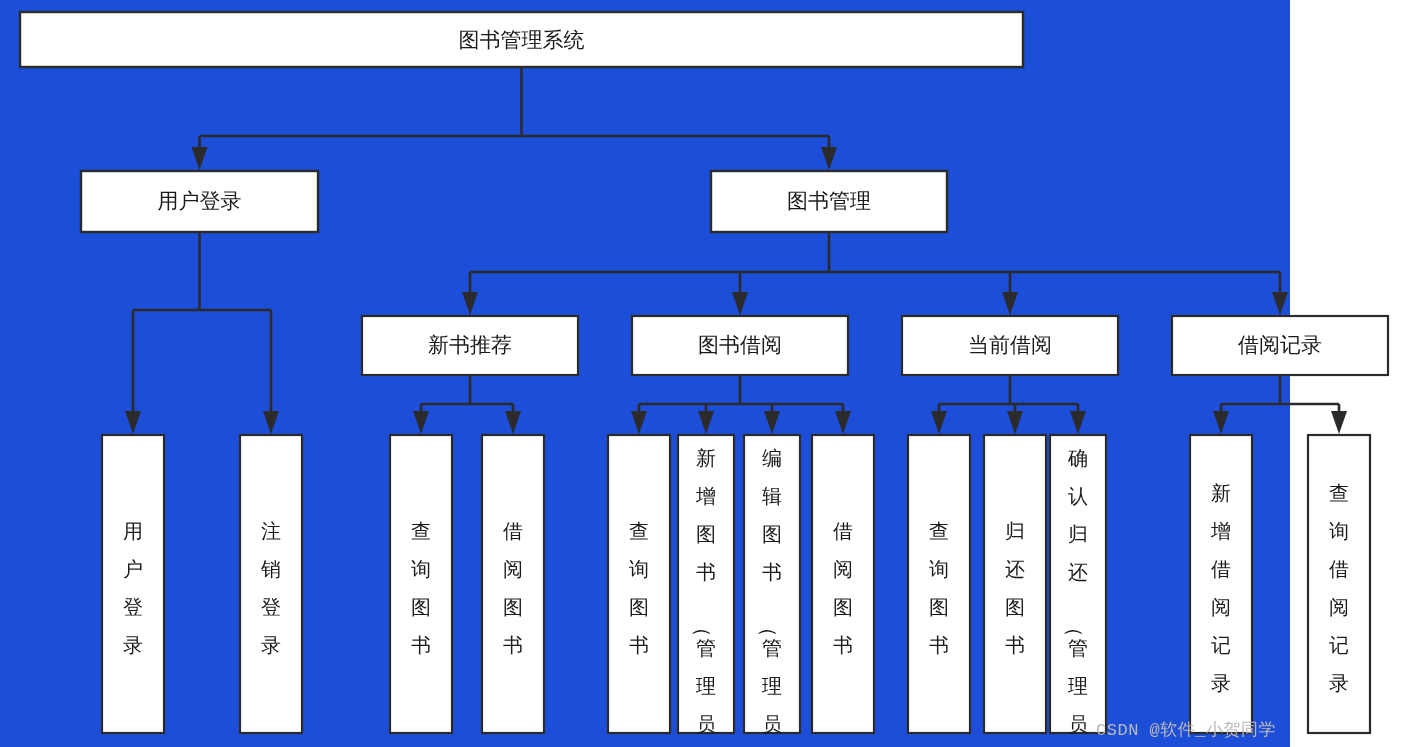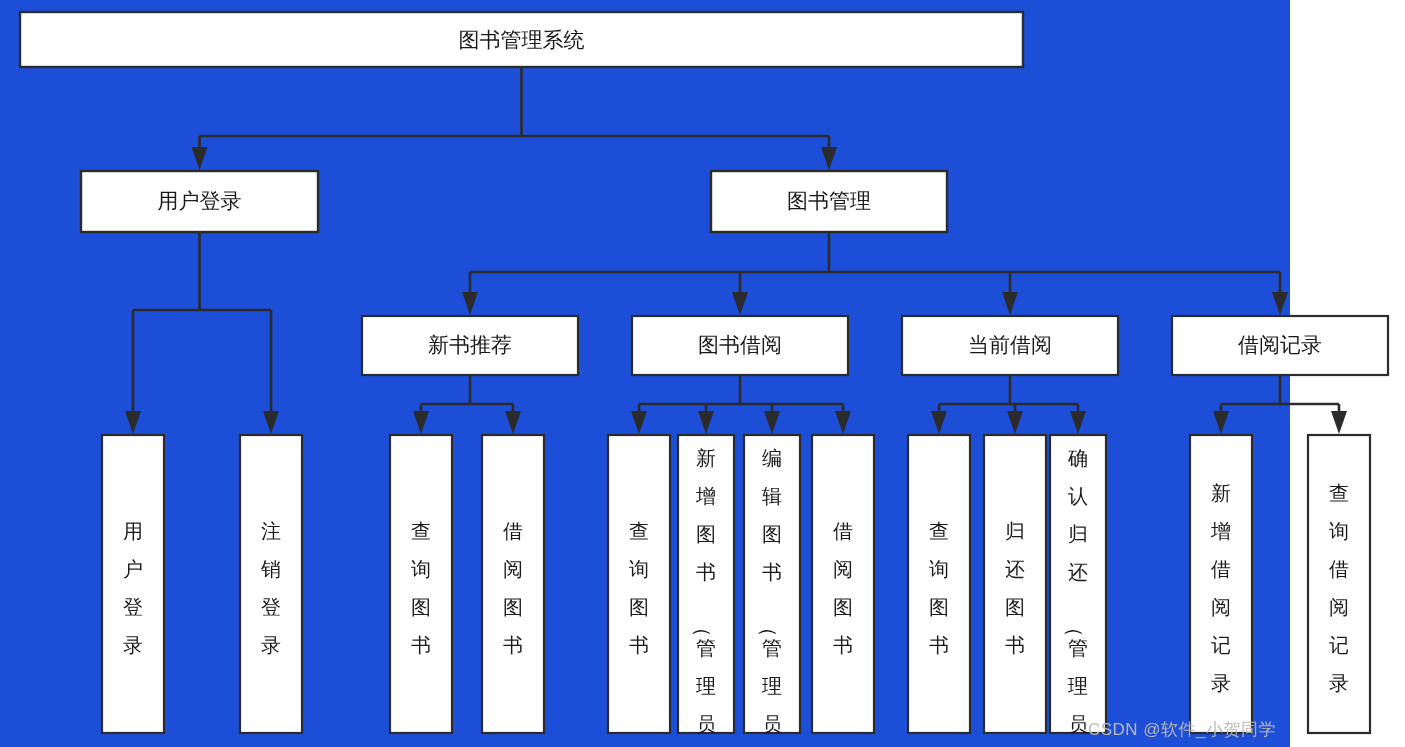--- a/index.html
+++ b/index.html
@@ -56,21 +56,21 @@
   .leaf-label {
     font-family: "DejaVu Sans", "Liberation Sans", sans-serif;
     font-size: 20px;
     fill: #1a1a1a;
     text-anchor: middle;
   }
   .watermark {
     position: absolute;
     right: 14px;
     bottom: 6px;
-    font-family: Liberation Sans, sans-serif;
+    font-family: Liberation Mono, monospace;
     font-size: 17px;
     color: #b9b9b9;
     letter-spacing: 0.5px;
     white-space: nowrap;
     user-select: none;
     text-align: right;
   }
 </style>
 </head>
 <body>

